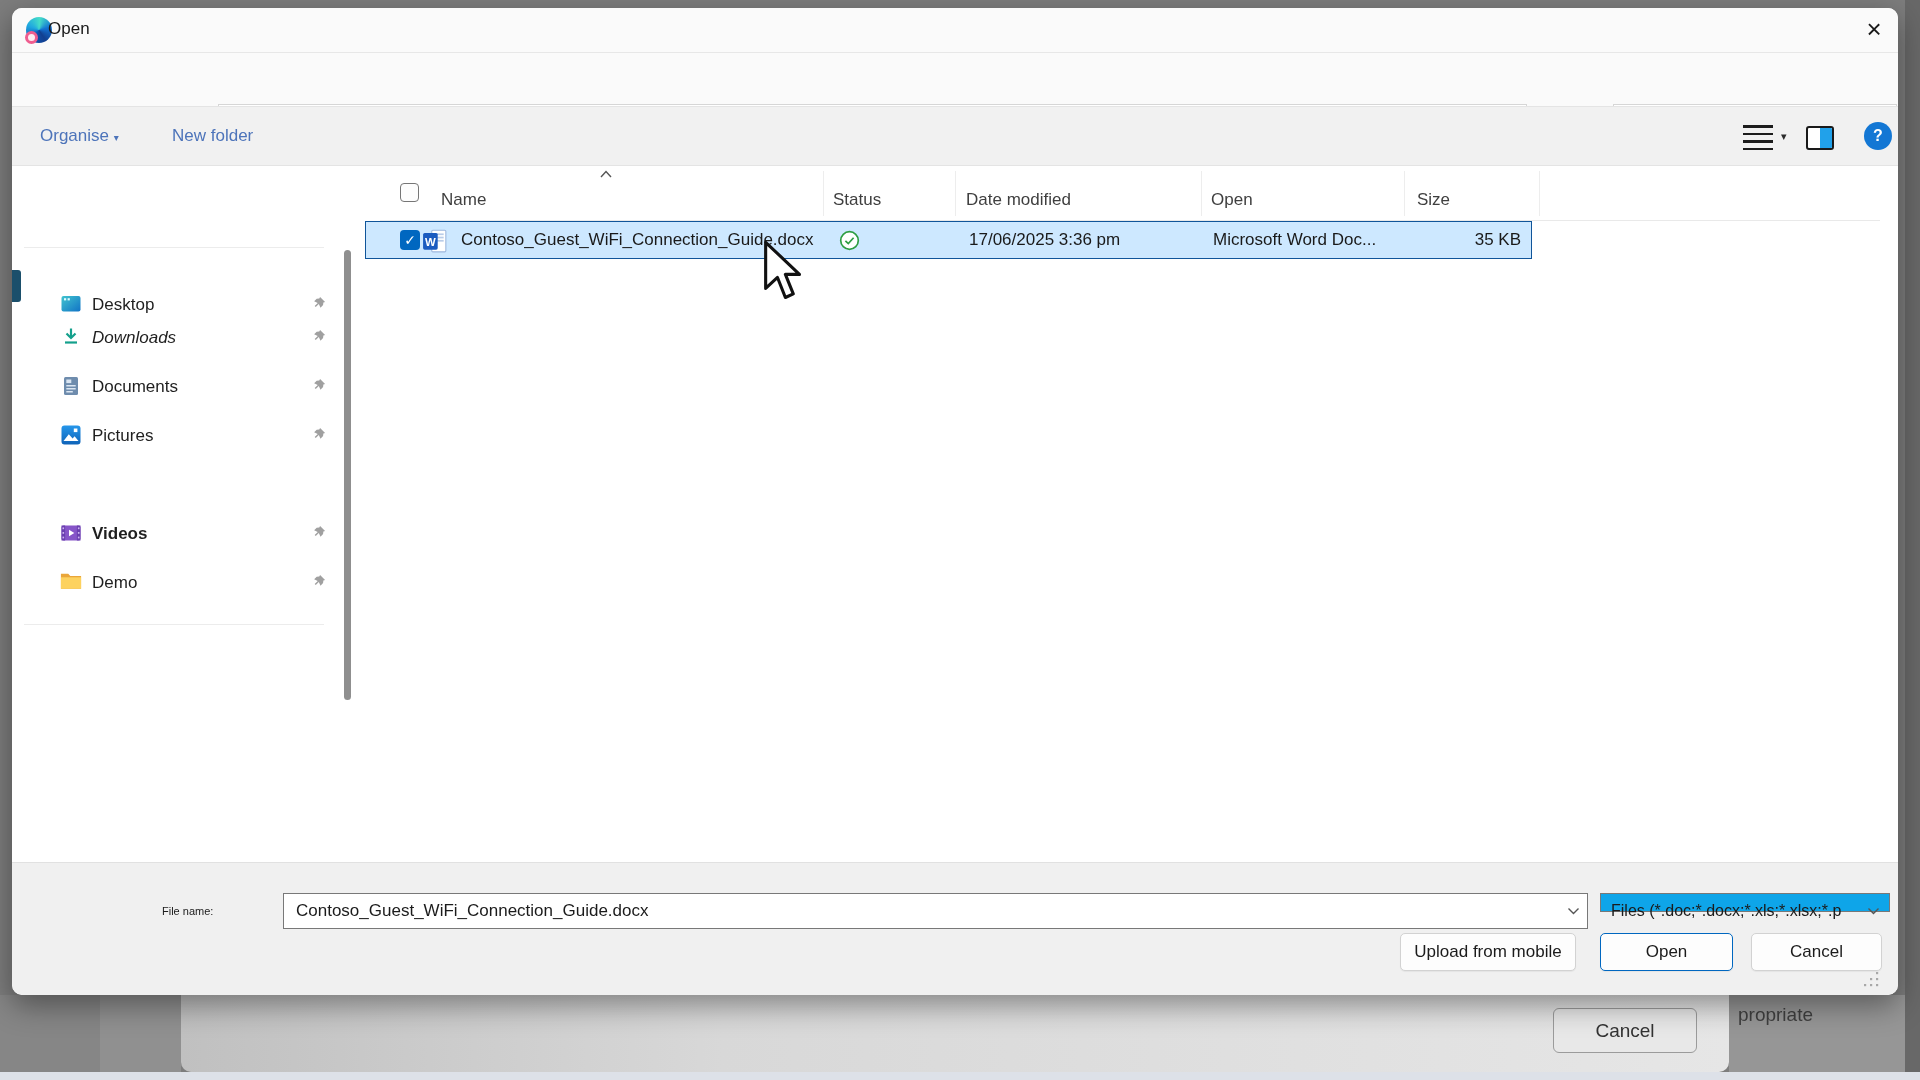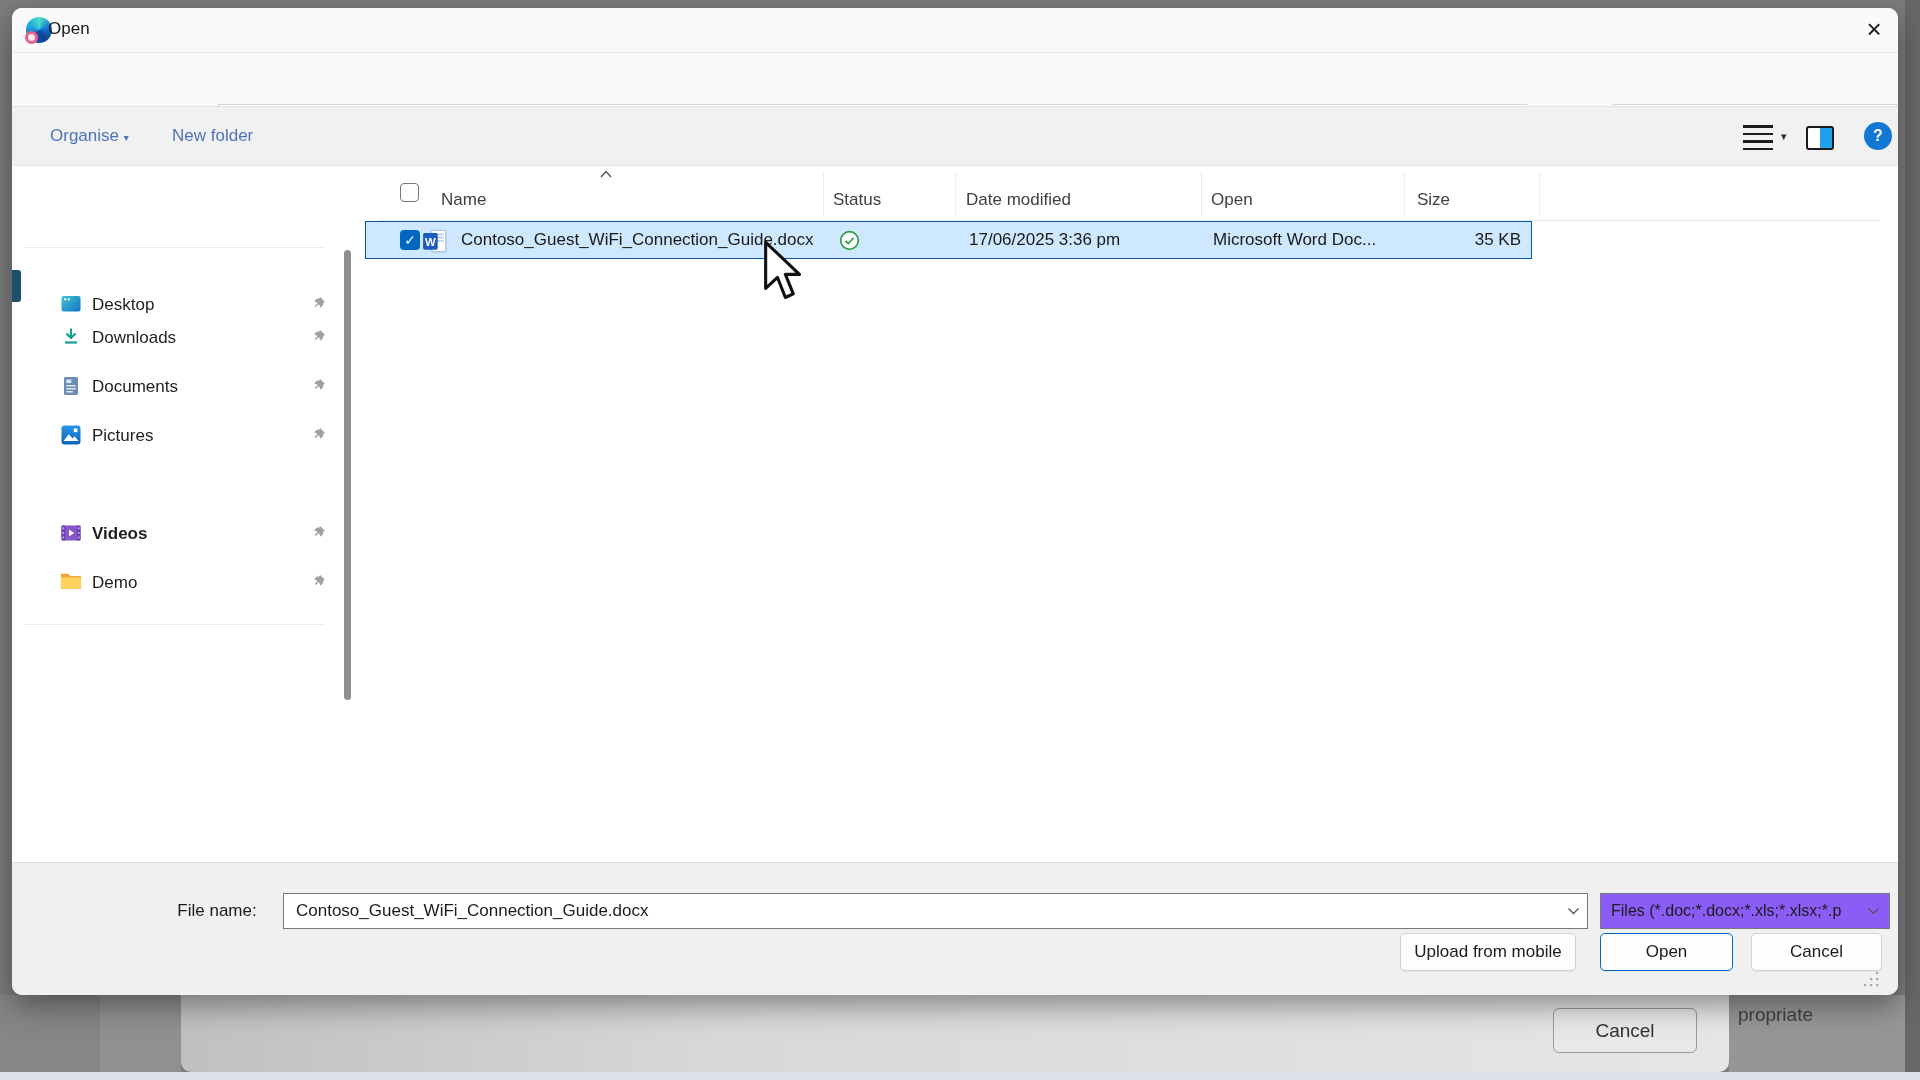--- a/index.html
+++ b/index.html
@@ -64,25 +64,25 @@
   #hdr-underline { left:368px; top:212px; width:1500px; height:1px; background:#e9e9e9; }
 
   #file-row { left:353px; top:213px; width:1167px; height:38px; background:#cde8ff; border:1px solid #10559a; }
   #file-row .cell { position:absolute; top:0; line-height:36px; font-size:17px; color:#1a1a1a; white-space:nowrap; }
   #row-checkbox { position:absolute; left:34px; top:8px; width:20px; height:20px; background:#0067c0;
        border-radius:4px; color:#fff; font-size:14px; text-align:center; line-height:20px; }
 
   #footer { left:0; top:854px; width:1886px; height:133px; background:#f0f0f0;
             border-top:1px solid #e1e1e1; border-radius:0 0 10px 10px; }
   #fname-label { left:150px; top:885px; width:110px; height:36px; line-height:36px;
-       text-align:center; font-size:17px; color:#1b1b1b; }
+       text-align:left; font-size:11px; color:#1b1b1b; }
   #fname-input { left:271px; top:885px; width:1305px; height:36px; background:#fff; border:1px solid #787878; }
   #fname-input input { position:absolute; left:12px; top:0; width:1250px; height:34px; border:none; outline:none;
        font-size:17px; color:#1b1b1b; background:transparent; font-family:inherit; }
-  #ftype-select { left:1588px; top:885px; width:290px; height:36px; background:#8b5cf6; border:1px solid #787878; }
+  #ftype-select { left:1588px; top:885px; width:290px; height:19px; background:#0ea5e9; border:1px solid #787878; }
   #ftype-select .txt { position:absolute; left:10px; top:0; width:252px; height:34px; line-height:34px;
        font-size:16px; color:#1b1b1b; white-space:nowrap; overflow:hidden; }
   .btn { background:#fdfdfd; border:1px solid #d2d2d2; border-radius:5px; font-size:17px; color:#1b1b1b;
        text-align:center; line-height:36px; height:38px; top:925px; box-shadow:0 1px 1px rgba(0,0,0,.05); }
   #open-btn { border:1px solid #0067c0; }
   #grip { left:1850px; top:962px; width:18px; height:18px; }
 
   svg { display:block; }
 </style>
 </head>
@@ -145,21 +145,21 @@
       <div class="abs" style="left:250px; top:13px;">
         <svg width="19" height="19" viewBox="0 0 19 19">
           <circle cx="8" cy="8" r="5.6" fill="none" stroke="#5a5a5a" stroke-width="1.8"></circle>
           <line x1="12.2" y1="12.2" x2="17" y2="17" stroke="#5a5a5a" stroke-width="1.8"></line>
         </svg>
       </div>
     </div>
   </div>
 
   <div class="abs" id="toolbar"></div>
-  <div class="abs tool-link" style="left:38px;text-align:center;">
+  <div class="abs tool-link" style="left:28px;text-align:center;">
     <span>Organise</span>
     <span class="tri">▾</span>
   </div>
   <div class="abs tool-link" style="left:160px;">
     <span>New folder</span>
   </div>
   <div class="abs" style="left:1731px; top:117px; width:30px; height:25px;
        background:repeating-linear-gradient(180deg,#1c1c1c 0 2.5px,transparent 2.5px 7.5px);"></div>
   <div class="abs" style="left:1769px; top:98px; height:60px; line-height:60px; font-size:11px; color:#2a2a2a;">▾</div>
   <div class="abs" style="left:1794px; top:118px; width:28px; height:24px; border:2px solid #1a1a1a; border-radius:3px; background:#fff; overflow:hidden;">
@@ -188,21 +188,21 @@
       </svg>
       </span>
     <span class="lbl">Desktop</span>
     <span class="pin">
       <svg width="17" height="17" viewBox="0 0 16 16">
           <path d="M9.5 1.8 L14.2 6.5 L12.6 7.1 L12.3 9.5 L9.9 11.9 L8.3 8.5 L5.4 11.4 L4.4 10.4 L7.3 7.5 L3.9 5.9 L6.3 3.5 L8.7 3.2 Z" fill="#a0a0a0"></path>
         </svg>
       </span>
   </div>
 
-  <div class="abs side-item" style="top:305px;">
+  <div class="abs side-item" style="top:305px;font-style:italic;">
     <span class="side-icon">
       <svg width="22" height="22" viewBox="0 0 22 22" fill="none" stroke="#14a08c" stroke-width="2.2">
         <path d="M11 2.5 v8.5"></path>
           <path d="M6.5 7.5 L11 12 L15.5 7.5"></path>
           <path d="M5 16.5 h12"></path>
       </svg>
       </span>
     <span class="lbl">Downloads</span>
     <span class="pin">
       <svg width="17" height="17" viewBox="0 0 16 16">

